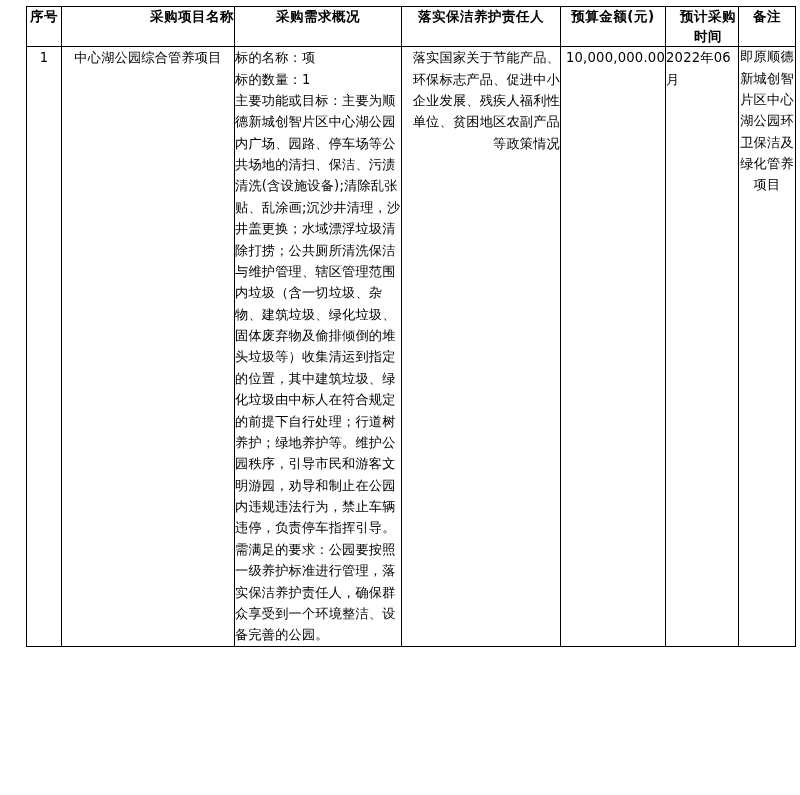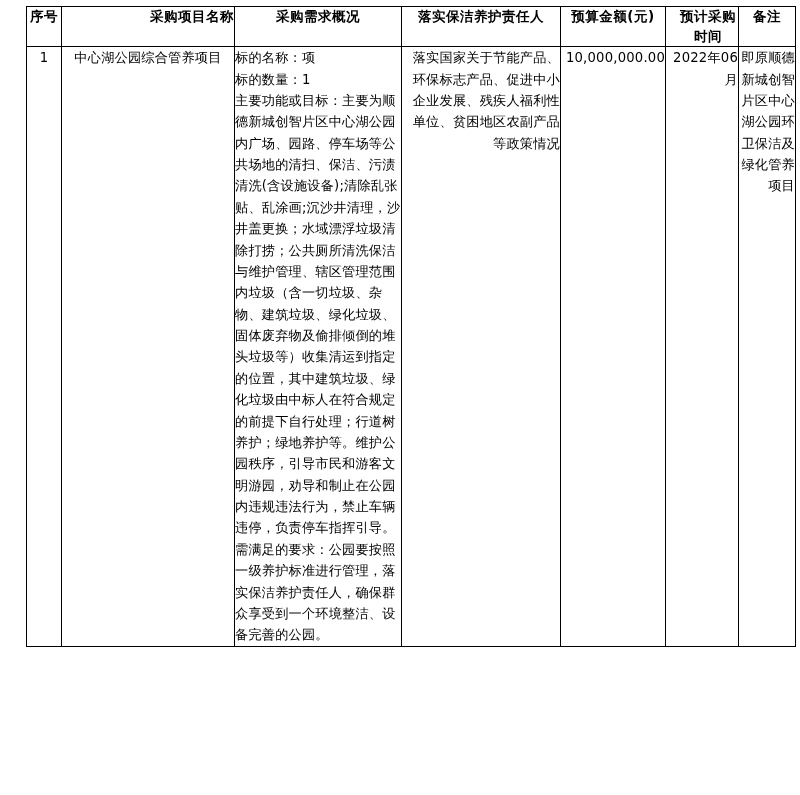--- a/index.html
+++ b/index.html
@@ -77,30 +77,31 @@
     padding: 4px 6px 4px 8px;
     word-break: break-all;
   }
   td.c-budget {
     text-align: right;
     vertical-align: middle;
     padding: 4px 8px;
     margin-top: 8px;
   }
   td.c-time {
-    text-align: right;
+    text-align: left;
     vertical-align: middle;
     padding: 4px 6px;
     word-break: break-all;
   }
   td.c-remark {
-    text-align: right;
+    text-align: center;
     vertical-align: middle;
     padding: 4px 5px 4px 6px;
     word-break: break-all;
+    font-family: Liberation Mono, monospace;
   }
   .two-line { display: block; margin-left: 12px; }
 </style>
 </head>
 <body>
 
 <div class="sheet">
   <table class="procurement">
     <thead>
       <tr>

